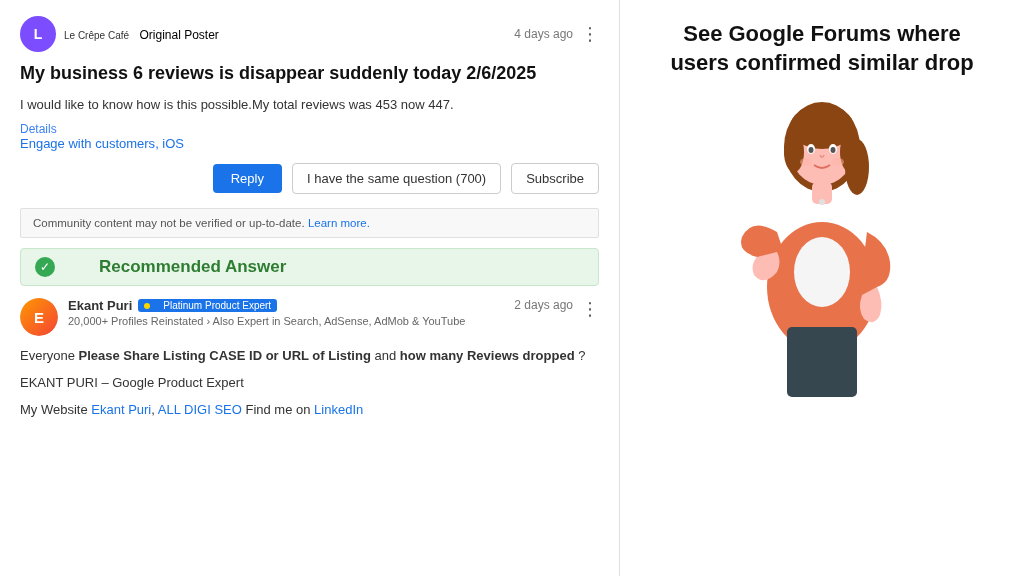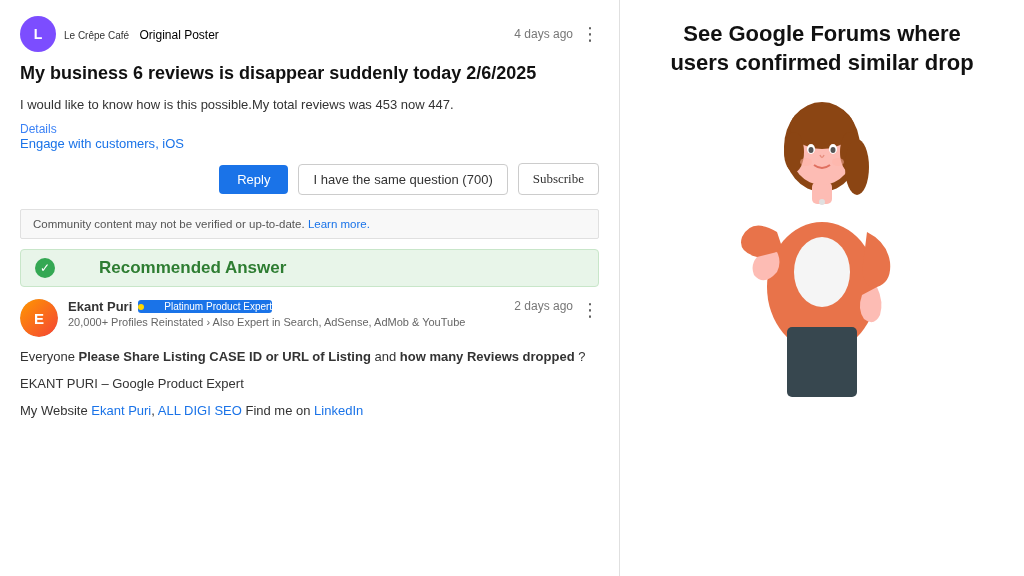--- a/index.html
+++ b/index.html
@@ -141,21 +141,20 @@
       cursor: pointer;
     }
     .btn-subscribe {
       background: white;
       color: #333;
       border: 1px solid #ccc;
       padding: 7px 14px;
       border-radius: 4px;
       font-size: 13px;
       cursor: pointer;
-      font-family: Liberation Serif, serif;
     }
 
     
     .community-notice {
       background: #f8f8f8;
       border: 1px solid #e0e0e0;
       padding: 8px 12px;
       font-size: 11.5px;
       color: #555;
       margin-bottom: 10px;
@@ -237,25 +236,25 @@
     }
     .answer-name {
       font-size: 13px;
       font-weight: 700;
       color: #333;
     }
     .expert-badge {
       background: #1a73e8;
       color: white;
       font-size: 10px;
-      padding: 1px 0;
+      padding: 1px 6px;
       border-radius: 3px;
       display: flex;
       align-items: center;
-      gap: 20px;
+      gap: 13px;
     }
     .expert-badge-dot {
       width: 6px;
       height: 6px;
       border-radius: 50%;
       background: #ffd700;
     }
     .answer-subtitle {
       font-size: 11px;
       color: #666;

